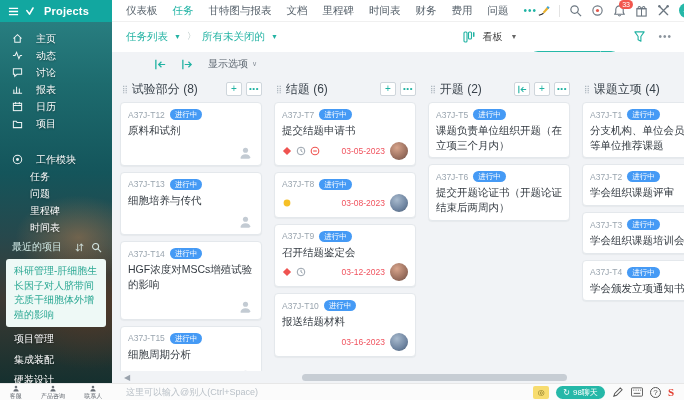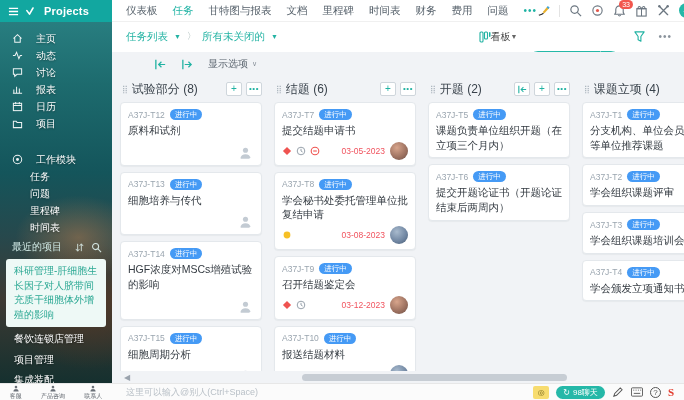--- a/index.html
+++ b/index.html
@@ -38,21 +38,21 @@
   .tn-ic { width:13px; height:13px; display:inline-flex; cursor:pointer; position:relative; }
   .tn-div { width:1px; height:12px; background:#e3e3e3; }
   .badge { position:absolute; top:-4px; right:-7px; background:#f2564d; color:#fff; font-size:7px; border-radius:7px; padding:0 3px; line-height:9px; }
   .plus-btn { width:15px; height:15px; border-radius:50%; background:#25b8a8; color:#fff; display:flex; align-items:center; justify-content:center; font-size:11px; cursor:pointer; }
 
   
   .crumb-row { height:29px; display:flex; align-items:center; padding:0 12px 0 14px; background:#fff; }
   .crumbs { display:flex; align-items:center; gap:6px; color:#23b3a3; flex:1; font-size:10.5px; }
   .caret { font-size:7px; color:#23b3a3; }
   .crumb-sep { color:#9fb3b1; font-size:9px; }
-  .view-switch { display:flex; align-items:center; gap:0; color:#444; margin-right:10px; cursor:pointer; }
+  .view-switch { display:flex; align-items:center; gap:8px; color:#444; margin-right:10px; cursor:pointer; }
   .add-task { display:flex; align-items:center; background:#25b8a8; color:#fff; border-radius:11px; height:20px; overflow:hidden; cursor:pointer;margin-top:48px; }
   .add-task .lbl { padding:0 14px 0 16px; font-size:10.5px; }
   .add-task .dd { border-left:1px solid rgba(255,255,255,.45); padding:0 7px; font-size:7px; display:flex; align-items:center; height:100%; }
   .funnel { margin-left:12px; width:13px; height:13px; cursor:pointer; }
   .more-dots { margin-left:12px; color:#8a939c; letter-spacing:1px; cursor:pointer; }
 
   
   .content { position:absolute; top:52px; bottom:0; left:0; right:0; background:#f1f3f6; overflow:hidden; }
   .toolbar { height:22px; display:flex; align-items:center; gap:14px; padding:2px 14px 0;margin-left:28px; }
   .tool-ic { width:13px; height:13px; cursor:pointer; }
@@ -193,21 +193,20 @@
         </span>
         <span class="ic">
           <svg width="11" height="11" viewBox="0 0 12 12">
               <circle cx="5" cy="5" r="3.3" fill="none" stroke="#dff2ef" stroke-width="1.2"></circle>
               <path d="M7.6 7.6L11 11" stroke="#dff2ef" stroke-width="1.2"></path>
             </svg>
         </span>
       </div>
       <div>
           <div class="proj active">科研管理-肝细胞生长因子对人脐带间充质干细胞体外增殖的影响</div>
-          <div class="proj">餐饮连锁店管理</div>
           <div class="proj">项目管理</div>
           <div class="proj">集成装配</div>
           <div class="proj">硬装设计</div>
         </div>
     </div>
   </div>
 
   <div class="main">
     <div class="topnav">
       <div class="tabs">
@@ -427,21 +426,20 @@
                   </span>
                   <span class="due">03-05-2023</span>
                   <span class="av photo-warm"></span>
                 </div>
               </div>
               <div class="card">
                 <div class="card-top">
                   <span class="card-id">A37J-T8</span>
                   <span class="st-badge">进行中</span>
                 </div>
-                <div class="card-title">学会秘书处委托管理单位批复结申请</div>
                 <div class="card-foot">
                   <span class="foot-ics">
                     <span>
                       <svg viewBox="0 0 10 10" width="10" height="10">
                         <circle cx="5" cy="5" r="3.4" fill="#f6c026"></circle>
                       </svg>
                     </span>
                   </span>
                   <span class="due">03-08-2023</span>
                   <span class="av photo-cool"></span>

